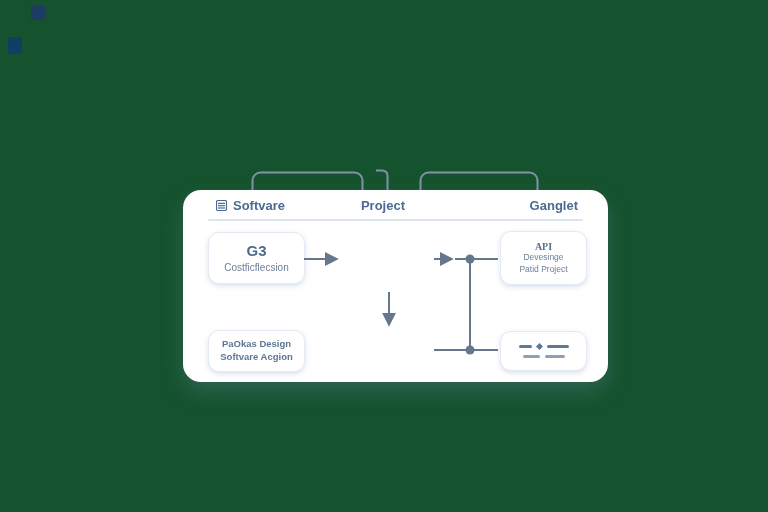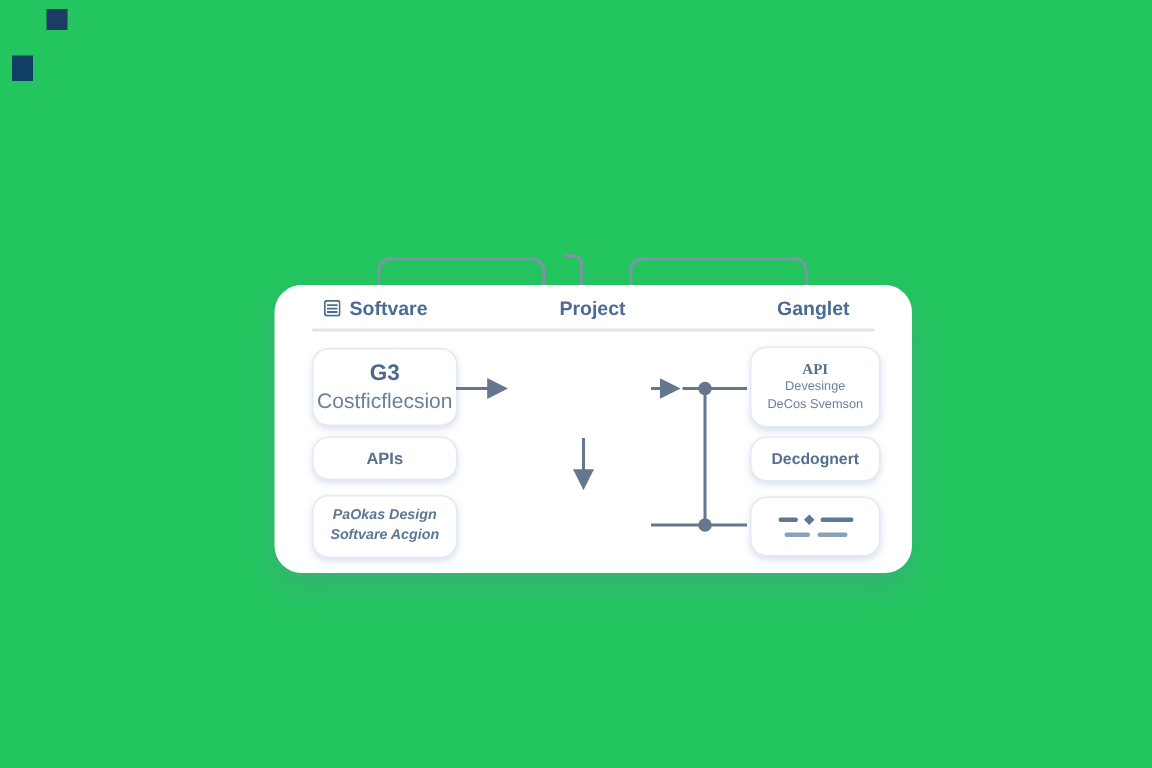--- a/index.html
+++ b/index.html
@@ -1,56 +1,56 @@
 <!DOCTYPE html>
 <html><head>
 <meta charset="utf-8">
 <style>
   html,body{margin:0;padding:0;}
   .canvas{
     position:relative;width:768px;height:512px;overflow:hidden;
-    background:#22c55e;
+    background:#14532d;
     font-family:"Liberation Sans", sans-serif;
   }
   .sq{position:absolute;}
   .sq1{left:31px;top:6px;width:14px;height:14px;background:#1d3c63;}
   .sq2{left:8px;top:37px;width:14px;height:17px;background:#113f63;}
   .bg-svg,.fg-svg{position:absolute;left:0;top:0;pointer-events:none;}
   .bg-svg{z-index:0;}
   .fg-svg{z-index:3;}
   .card{
     position:absolute;left:183px;top:190px;width:425px;height:192px;
     background:#ffffff;border-radius:18px;z-index:1;
     box-shadow:0 10px 22px rgba(110,135,170,.30);
   }
   .hdr{position:absolute;top:8px;font-size:13px;font-weight:700;color:#4c6b93;}
   .hdr-software{left:33px;display:flex;align-items:center;gap:6px;}
-  .hdr-project{left:182px;width:60px;text-align:center;}
-  .hdr-ganglet{left:335px;width:60px;text-align:left;}
+  .hdr-project{left:162px;width:60px;text-align:right;}
+  .hdr-ganglet{left:335px;width:60px;text-align:right;}
   .hdr-icon{display:inline-block;line-height:0;}
   .divider{position:absolute;left:25px;top:29px;width:375px;height:2px;background:#dde5ef;border-radius:1px;}
   .node{
     position:absolute;background:#fff;border:1px solid #e4eaf3;border-radius:11px;
     box-shadow:0 2px 5px rgba(150,170,200,.35);
     display:flex;flex-direction:column;align-items:center;justify-content:center;
     text-align:center;color:#5b7590;
   }
   .n-g3{left:25px;top:42px;width:95px;height:50px;}
   .n-apis{left:25px;top:101px;width:95px;height:27px;}
   .n-paokas{left:25px;top:140px;width:95px;height:40px;}
   .n-apii{left:162px;top:41px;width:88px;height:58px;}
   .n-decos{left:162px;top:142px;width:88px;height:38px;}
   .n-apicap{left:317px;top:41px;width:85px;height:52px;}
   .n-designer{left:317px;top:101px;width:85px;height:28px;}
   .n-dashes{left:317px;top:141px;width:85px;height:38px;gap:6px;}
   .t-big{font-size:15px;font-weight:700;color:#4d6a8d;line-height:1.1;}
   .t-xbig{font-size:19px;font-weight:700;color:#4d6a8d;letter-spacing:1px;line-height:1.1;}
-  .t-sub{font-size:14px;color:#6c8199;margin-top:2px;}
+  .t-sub{font-size:10px;color:#6c8199;margin-top:2px;}
   .t-med{font-size:11px;font-weight:700;color:#56718e;}
-  .t-sm{font-size:9.5px;font-weight:700;color:#5d7792;line-height:1.35;font-style:italic;}
+  .t-sm{font-size:9.5px;font-weight:700;color:#5d7792;line-height:1.35;}
   .t-xs{font-size:8.5px;color:#6c8199;line-height:1.3;}
   .t-first{font-size:10px;font-weight:700;color:#55708d;font-family:Liberation Serif, serif;}
   .dash-row{display:flex;align-items:center;gap:5px;}
   .dash{height:3px;border-radius:1.5px;background:#5f7992;}
   .dash.light{background:#8ba1b8;}
   .dot-diamond{width:5px;height:5px;background:#5f7992;transform:rotate(45deg);}
 </style>
 </head>
 <body>
 
@@ -79,36 +79,30 @@
       <span>Softvare</span>
     </div>
     <div class="hdr hdr-project">Project</div>
     <div class="hdr hdr-ganglet">Ganglet</div>
     <div class="divider"></div>
 
     <div class="node n-g3">
       <div class="t-big">G3</div>
       <div class="t-sub">Costficflecsion</div>
     </div>
-    <div class="node n-apis">
-      <div class="t-med">APIs</div>
-    </div>
     <div class="node n-paokas">
       <div class="t-sm">PaOkas Design</div>
       <div class="t-sm">Softvare Acgion</div>
     </div>
 
 
     <div class="node n-apicap">
       <div class="t-first">API</div>
       <div class="t-xs">Devesinge</div>
-      <div class="t-xs">DeCos Svemson</div>
-    </div>
-    <div class="node n-designer">
-      <div class="t-med" style="font-size:10.5px">Decdognert</div>
+      <div class="t-xs">Patid Project</div>
     </div>
     <div class="node n-dashes">
       <div class="dash-row">
         <span class="dash" style="width:13px"></span>
         <span class="dot-diamond"></span>
         <span class="dash" style="width:22px"></span>
       </div>
       <div class="dash-row">
         <span class="dash light" style="width:17px"></span>
         <span class="dash light" style="width:20px"></span>

